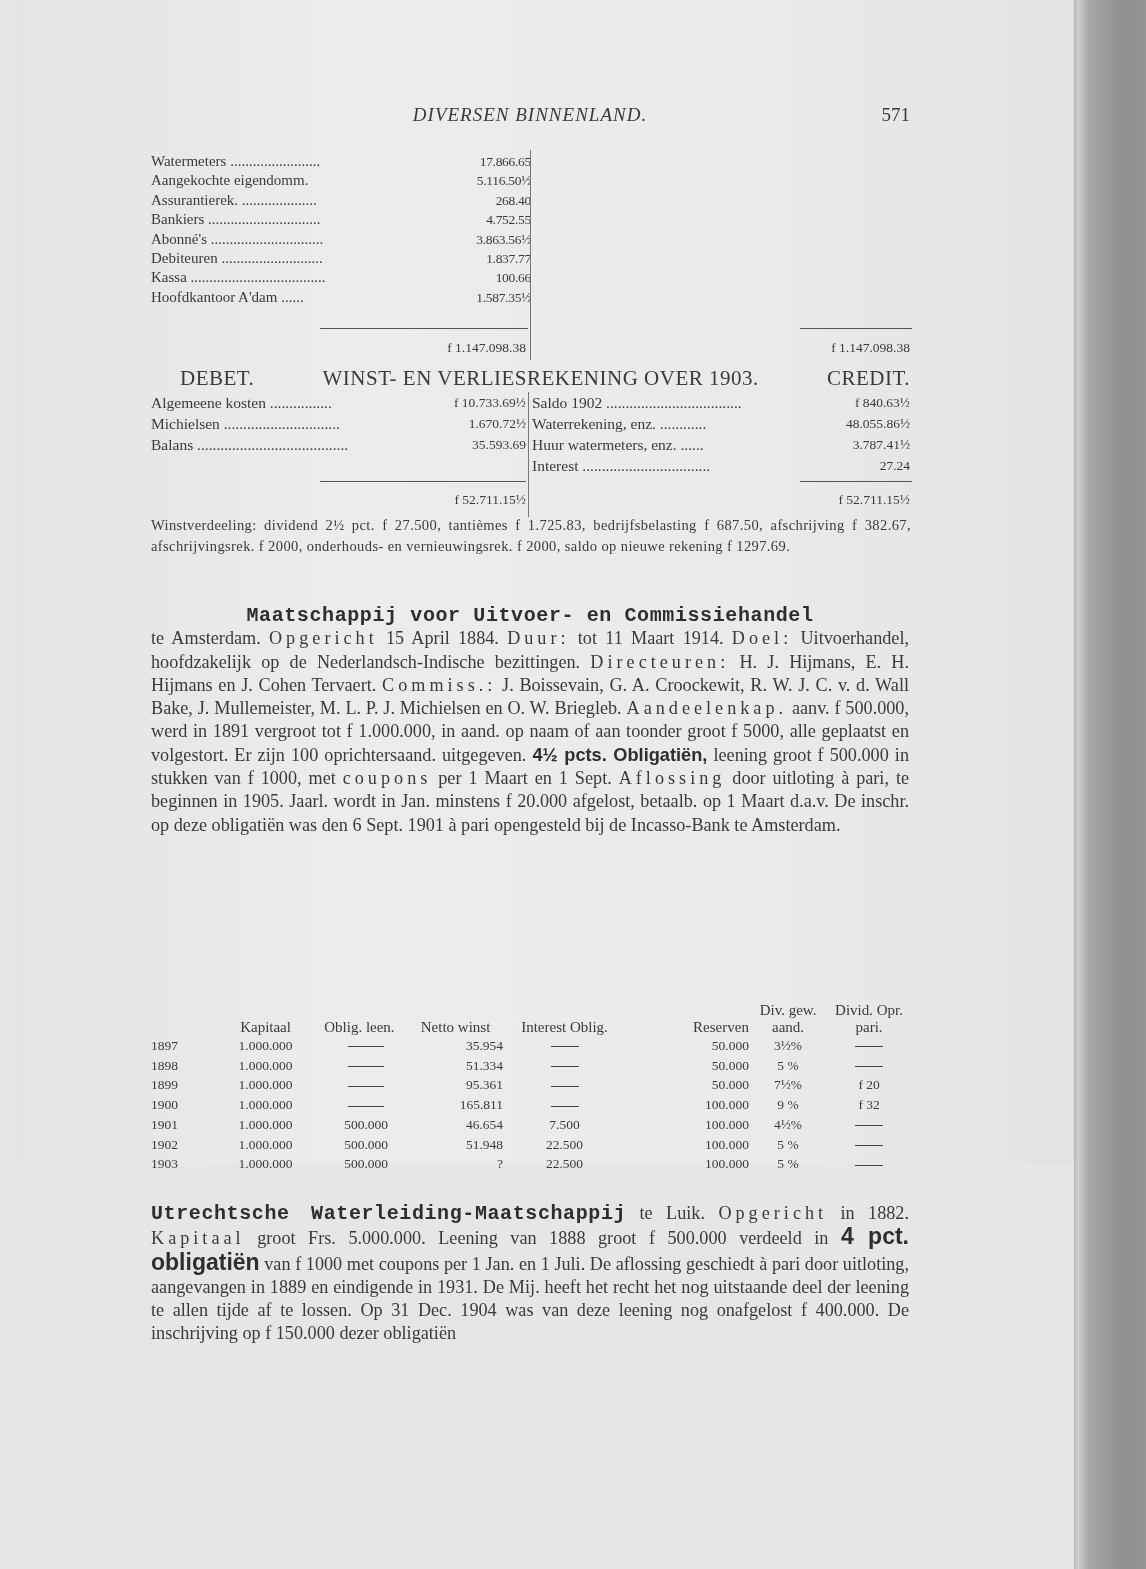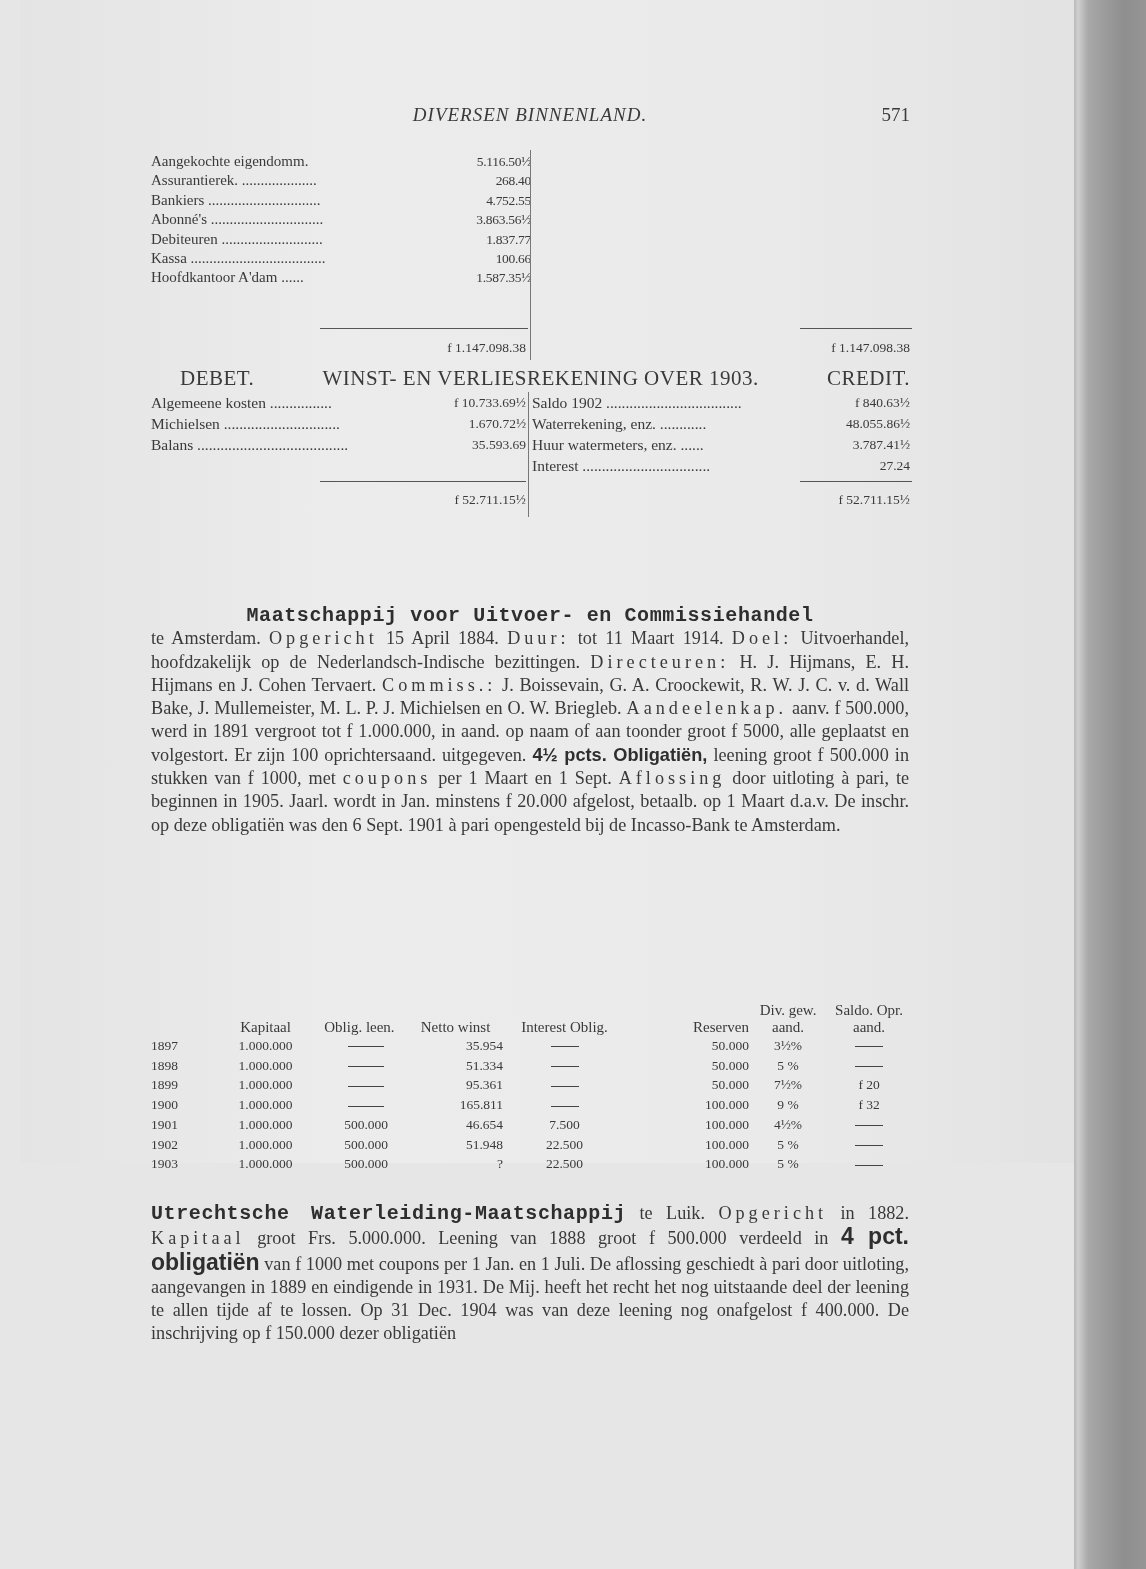--- a/index.html
+++ b/index.html
@@ -59,20 +59,24 @@
 </head>
 <body>
 
 <div class="page">
 
   <div class="abs running-head">DIVERSEN BINNENLAND.</div>
   <div class="abs page-num">571</div>
 
   <div class="abs bal-list">
     <div class="bal-row">
+        <span class="lbl"><span>Watermeters</span><span> ........................</span></span>
+        <span class="val">17.866.65</span>
+      </div>
+    <div class="bal-row">
         <span class="lbl"><span>Aangekochte eigendomm.</span><span></span></span>
         <span class="val">5.116.50½</span>
       </div>
     <div class="bal-row">
         <span class="lbl"><span>Assurantierek.</span><span> ....................</span></span>
         <span class="val">268.40</span>
       </div>
     <div class="bal-row">
         <span class="lbl"><span>Bankiers</span><span> ..............................</span></span>
         <span class="val">4.752.55</span>
@@ -135,20 +139,21 @@
       </div>
     <div class="wv-row">
         <span class="lbl">Interest .................................</span>
         <span class="val">27.24</span>
       </div>
   </div>
   <div class="abs hrule" style="left:300px;top:481px;width:206px;"></div>
   <div class="abs hrule" style="left:780px;top:481px;width:112px;"></div>
   <div class="abs sum" style="left:300px;top:492px;width:206px;">f 52.711.15½</div>
   <div class="abs sum" style="left:700px;top:492px;width:190px;">f 52.711.15½</div>
+  <div class="abs note">Winstverdeeling: dividend 2½ pct. f 27.500, tantièmes f 1.725.83, bedrijfsbelasting f 687.50, afschrijving f 382.67, afschrijvingsrek. f 2000, onderhouds- en vernieuwingsrek. f 2000, saldo op nieuwe rekening f 1297.69.</div>
 
   <div class="abs para" style="top:604px;">
     <div style="text-align:center;" class="entry-title">Maatschappij voor Uitvoer- en Commissiehandel</div>
     <span>te Amsterdam.</span>
     <span class="spaced">Opgericht</span>
     <span>15 April 1884.</span>
     <span class="spaced">Duur:</span>
     <span>tot 11 Maart 1914.</span>
     <span class="spaced">Doel:</span>
     <span>Uitvoerhandel, hoofdzakelijk op de Nederlandsch-Indische bezittingen.</span>
@@ -170,21 +175,21 @@
     <table>
       <thead>
         <tr>
           <th style="width:50px;text-align:left;"></th>
           <th style="width:105px;text-align:center;">Kapitaal</th>
           <th style="width:75px;text-align:left;">Oblig. leen.</th>
           <th style="width:85px;text-align:center;">Netto winst</th>
           <th style="width:110px;text-align:center;">Interest Oblig.</th>
           <th style="width:110px;text-align:right;">Reserven</th>
           <th style="width:70px;text-align:center;">Div. gew. aand.</th>
-          <th style="width:75px;text-align:center;">Saldo. Opr. aand.</th>
+          <th style="width:75px;text-align:center;">Divid. Opr. pari.</th>
         </tr>
       </thead>
       <tbody>
         <tr>
             <td>1897</td>
             <td style="text-align:center">1.000.000</td>
             <td style="text-align:center"><span class="dash"></span></td>
             <td style="text-align:right">35.954</td>
             <td style="text-align:center"><span class="dash short"></span></td>
             <td style="text-align:right">50.000</td>

